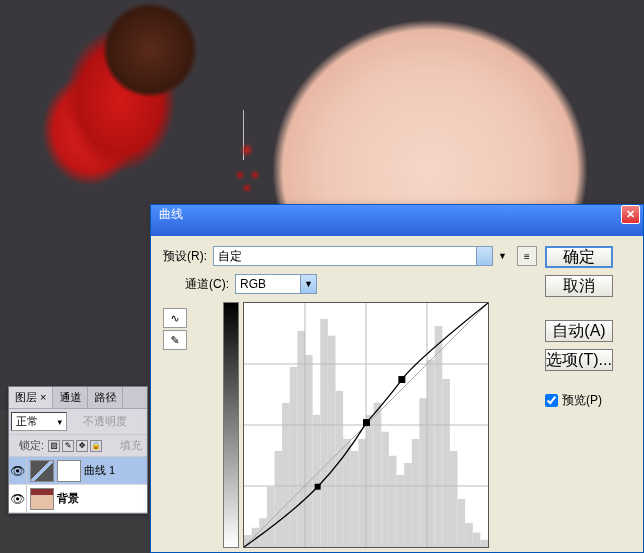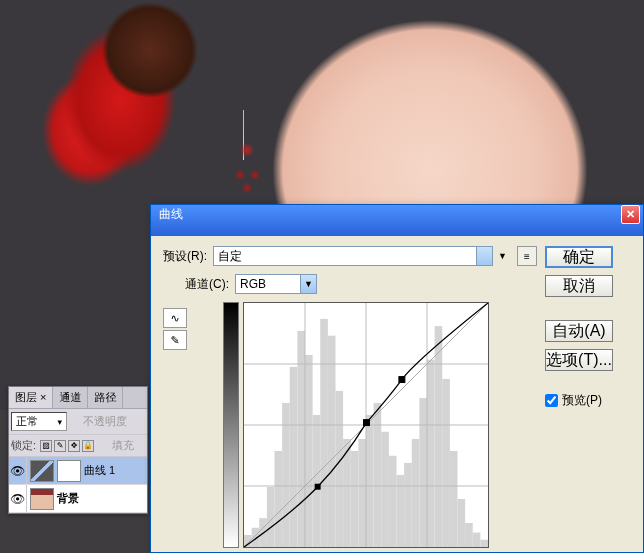--- a/index.html
+++ b/index.html
@@ -80,21 +80,21 @@
   <div class="lp-tabs">
     <div class="lp-tab act">图层 ×</div>
     <div class="lp-tab">通道</div>
     <div class="lp-tab">路径</div>
   </div>
   <div class="lp-row">
     <span class="lp-drop">正常</span>
     <span class="lp-lab">不透明度</span>
   </div>
   <div class="lp-row">
-    <span class="lp-lab" style="color:#444;margin:0 4px 0 0">锁定:</span>
+    <span class="lp-lab" style="color:#444;margin:0 4px 0 8px">锁定:</span>
     <span class="icon-box">▨</span>
     <span class="icon-box">✎</span>
     <span class="icon-box">✥</span>
     <span class="icon-box">🔒</span>
     <span class="lp-lab">填充</span>
   </div>
   <div class="layer-list">
     <div class="layer sel">
       <span class="eye">👁</span>
       <span class="thumb curves"></span>

